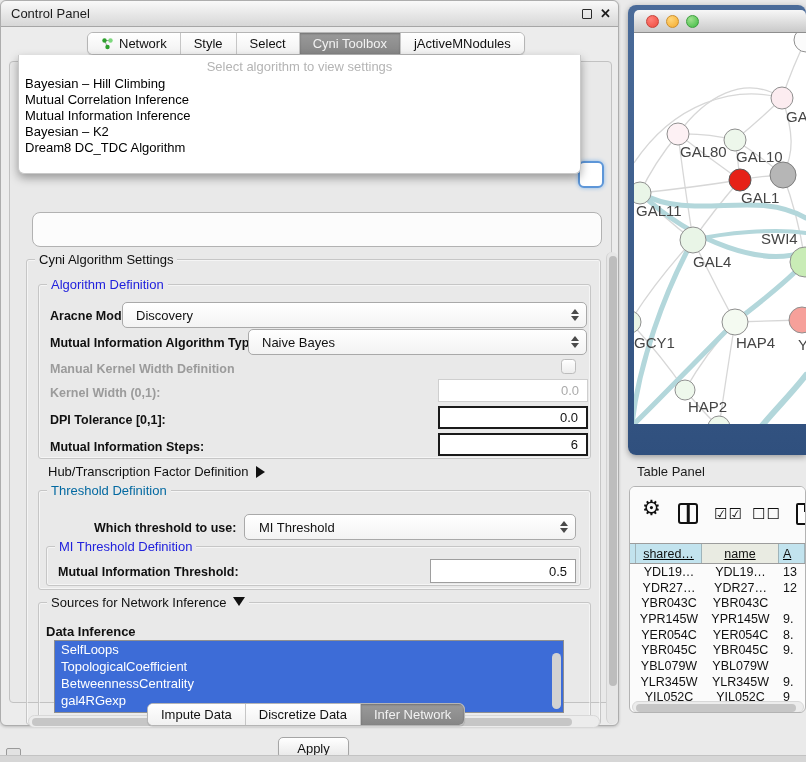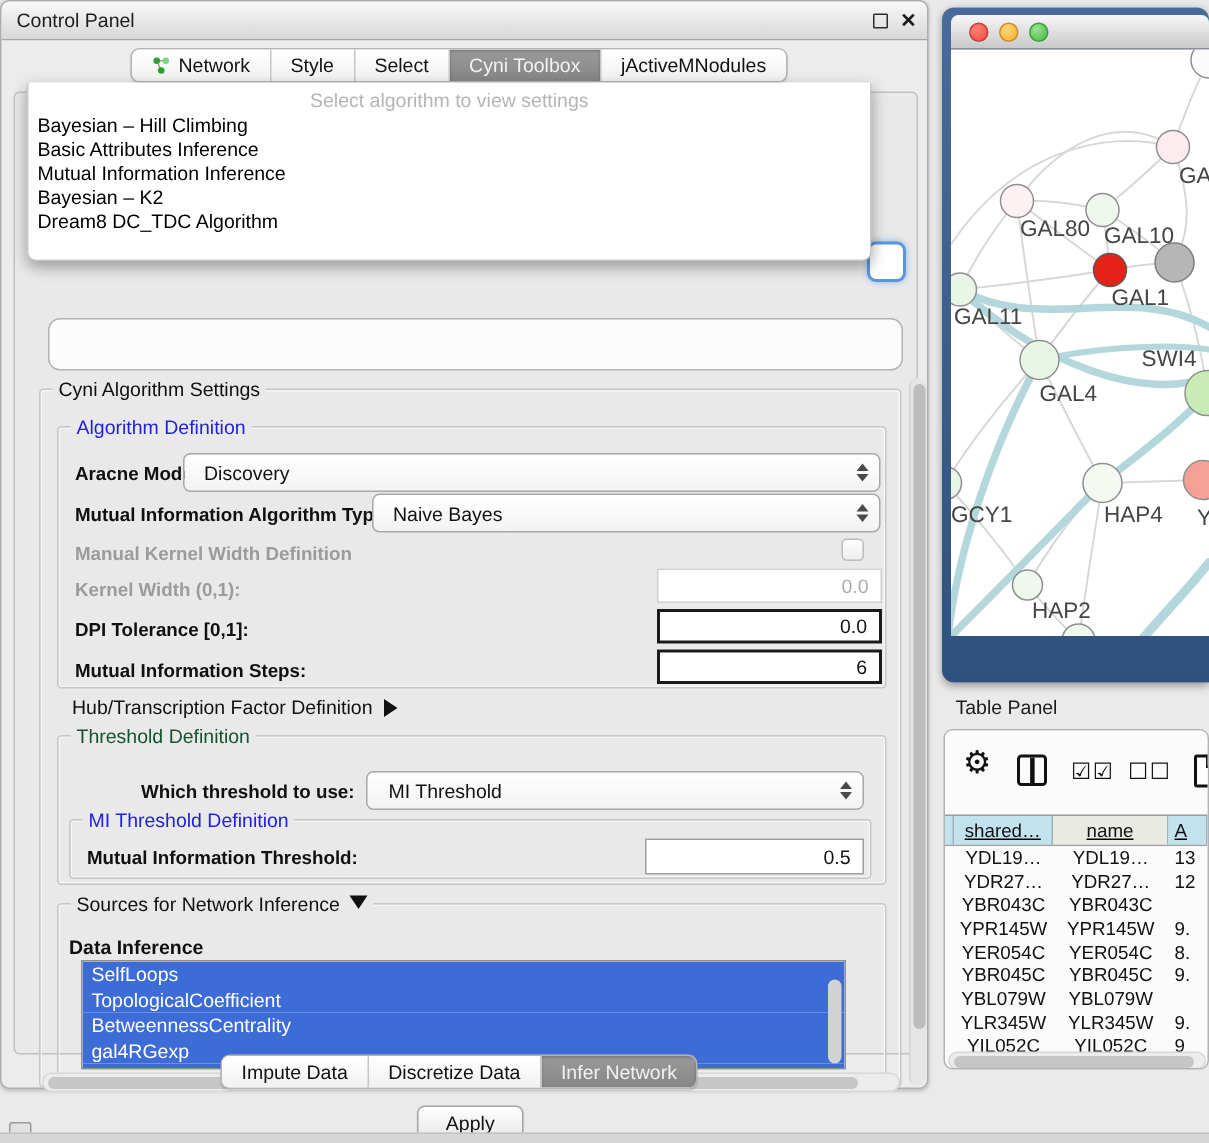--- a/index.html
+++ b/index.html
@@ -40,21 +40,21 @@
   #cp-vscroll { left:596px; top:190px; width:12px; height:472px; }
   #cp-hscroll { left:18px; top:653px; width:572px; height:13px; }
   #tp-hscroll { left:2px; top:214px; width:172px; height:12px; }
 
   
   .grp { border:1px solid #c6c6c6; border-radius:3px;
     box-shadow:inset 0 0 0 1px rgba(255,255,255,.55); }
   .grp-label { position:absolute; top:-8px; left:8px; background:#e9e9e9; padding:0 4px;
     font-size:13px; color:#101010; white-space:nowrap; }
   .grp-label.blue { color:#2121dd; }
-  .grp-label.green { color:#14532d;text-align:center; }
+  .grp-label.green { color:#0369a1;text-align:center; }
 
   .flabel { font-size:12.5px; font-weight:bold; color:#101010; white-space:nowrap; }
   .flabel.dis { color:#9b9b9b; }
 
   .combo { background:linear-gradient(#ffffff,#f3f3f3); border:1px solid #a9a9a9; border-radius:5px;
     font-size:13px; color:#111; display:flex; align-items:center; padding-left:13px; }
   .combo .stepper { position:absolute; right:7px; top:50%; transform:translateY(-50%);
     display:flex; flex-direction:column; gap:2px; }
   .combo .stepper i { width:0; height:0; border-left:4px solid transparent; border-right:4px solid transparent; }
   .combo .stepper i.up { border-bottom:5px solid #4a4a4a; }
@@ -278,21 +278,21 @@
 
     <div id="apply-btn" class="abs">
       <span>Apply</span>
     </div>
   </div>
 
   <div id="algo-popup" class="abs">
     <div id="algo-placeholder">Select algorithm to view settings</div>
     <div id="algo-items">
         <div class="algo-item">Bayesian – Hill Climbing</div>
-        <div class="algo-item">Basic Attributes Inference</div>
+        <div class="algo-item">Mutual Correlation Inference</div>
         <div class="algo-item">Mutual Information Inference</div>
         <div class="algo-item">Bayesian – K2</div>
         <div class="algo-item">Dream8 DC_TDC Algorithm</div>
       </div>
   </div>
 
   <div id="cp-bottom-tabs" class="abs seg">
       <span class="seg-item">
         <span>Impute Data</span>
       </span>

